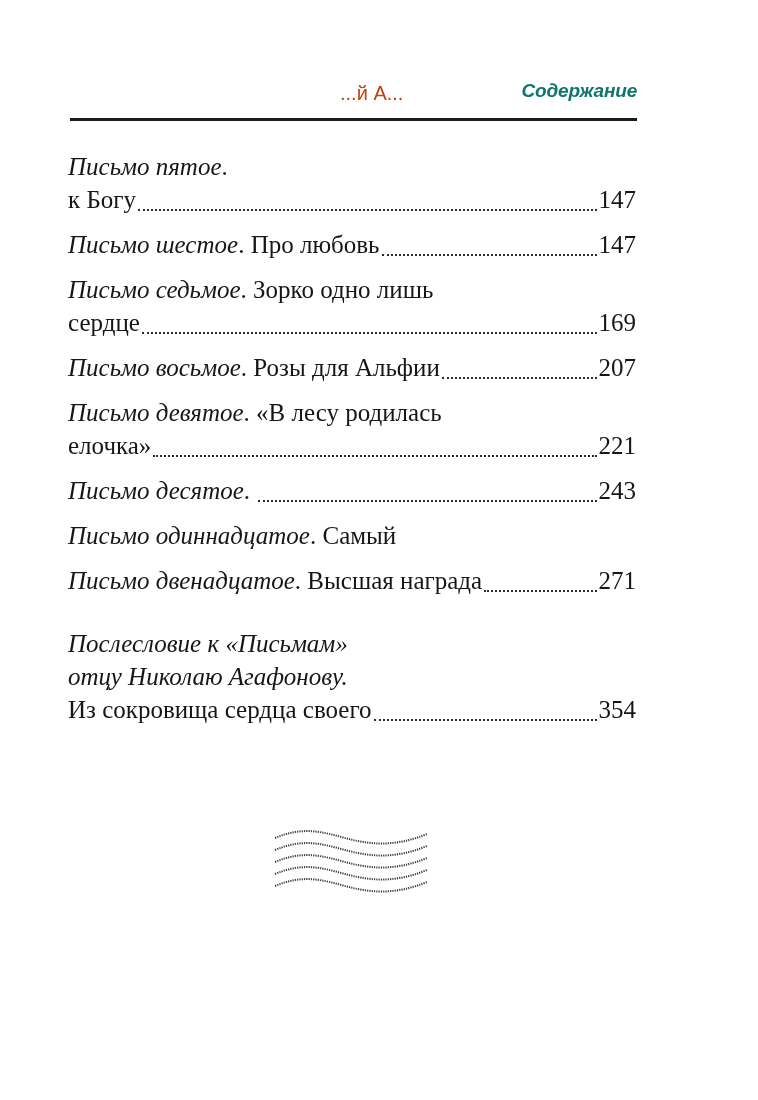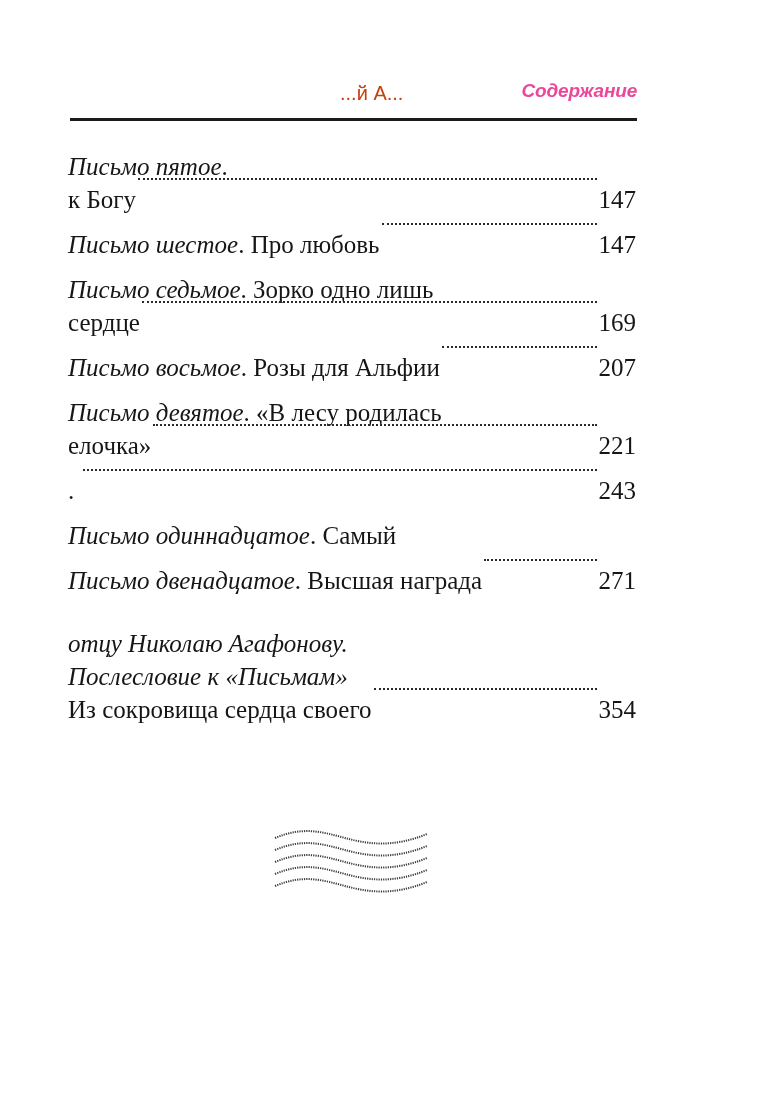--- a/index.html
+++ b/index.html
@@ -3,37 +3,37 @@
 <meta charset="utf-8">
 <style>
   html, body { margin: 0; padding: 0; }
   body {
     width: 758px; height: 1100px; background: #ffffff; position: relative; overflow: hidden;
     font-family: "DejaVu Serif", "Liberation Serif", serif; color: #161616;
   }
   .running-head {
     position: absolute; right: 121px; top: 80px;
     font-family: "Liberation Sans", "DejaVu Sans", sans-serif;
-    font-style: italic; font-weight: bold; font-size: 19px; color: #ec4899;
+    font-style: italic; font-weight: bold; font-size: 19px; color: #0f766e;
     letter-spacing: -0.2px;
   }
   .ghost {
     position: absolute; left: 340px; top: 82px; font-size: 20px; color: #c2410c;
     font-family: "Liberation Sans", sans-serif;
   }
   .rule {
     position: absolute; left: 70px; top: 118px; width: 567px; height: 3px; background: #1b1b1b;
   }
   .toc {
     position: absolute; left: 68px; top: 150px; width: 568px;
     font-size: 25px; line-height: 33px;
     font-family: "Liberation Serif", "DejaVu Serif", serif;
   }
   .entry { margin-bottom: 12px; }
-  .line { display: flex; align-items: flex-start; white-space: nowrap; }
+  .line { display: flex; align-items: flex-end; white-space: nowrap; }
   .it { font-style: italic; }
   .leader {
     flex: 1; overflow: hidden; margin: 0 2px; min-width: 10px;
     border-bottom: 2px dotted #2a2a2a; height: 0; transform: translateY(-5px);
   }
   .page { text-align: right; }
   .after { margin-top: 30px; }
   .ornament { position: absolute; left: 273px; top: 828px; width: 156px; height: 66px; }
 </style>
 </head>
@@ -98,20 +98,21 @@
       </div>
     <div class="line">
         <span>елочка»</span>
         <span class="leader"></span>
         <span class="page">221</span>
       </div>
   </div>
 
   <div class="entry">
     <div class="line">
+        <span class="it">Письмо десятое</span>
         <span>.&nbsp;</span>
         <span class="leader"></span>
         <span class="page">243</span>
       </div>
   </div>
 
   <div class="entry">
     <div class="line">
         <span class="it">Письмо одиннадцатое</span>
         <span>.&nbsp;</span>
@@ -123,22 +124,22 @@
     <div class="line">
         <span class="it">Письмо двенадцатое</span>
         <span>.&nbsp;</span>
         <span>Высшая награда</span>
         <span class="leader"></span>
         <span class="page">271</span>
       </div>
   </div>
 
   <div class="entry after">
+    <div class="line it">Послесловие к «Письмам»</div>
     <div class="line it">отцу Николаю Агафонову.</div>
-    <div class="line it">Послесловие к «Письмам»</div>
     <div class="line">
         <span>Из сокровища сердца своего</span>
         <span class="leader"></span>
         <span class="page">354</span>
       </div>
   </div>
 </div>
 
 <svg class="ornament" viewBox="0 0 156 66">
   <g fill="none" stroke="#3a3a3a" stroke-width="2" stroke-dasharray="1.2 1.1">

